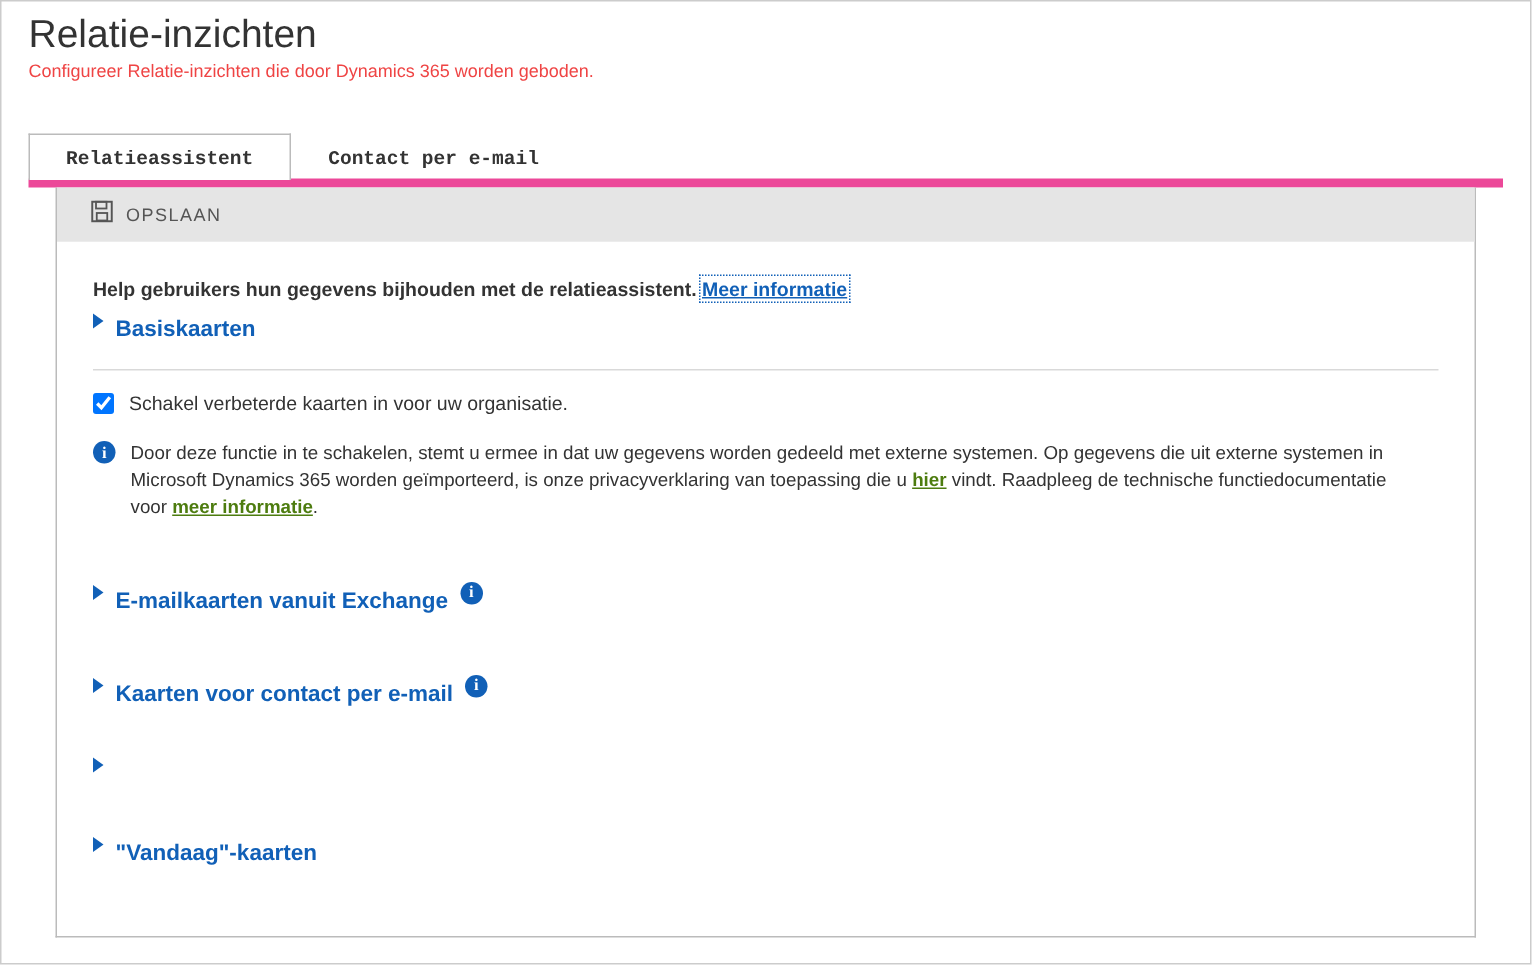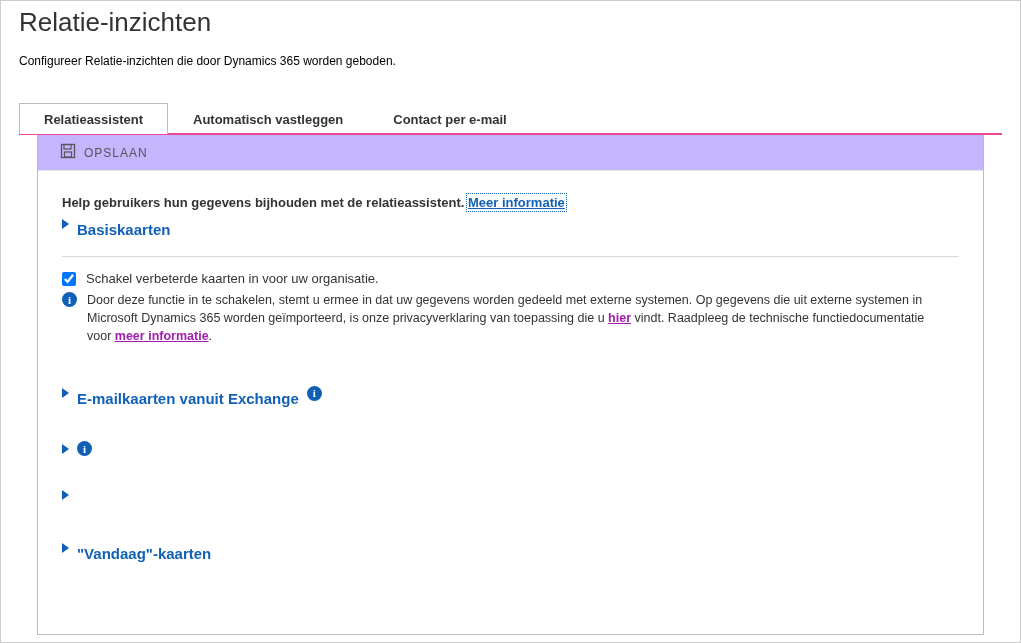--- a/index.html
+++ b/index.html
@@ -13,33 +13,34 @@
     border: 1px solid #ccc;
     overflow: hidden;
   }
   .page-header {
     padding: 6px 18px 12px 18px;
   }
   .page-title {
     font-size: 26px;
     font-weight: 300;
     color: #333;
-    margin-bottom: 16px;
+    margin-bottom: 2px;
   }
   .page-subtitle {
     font-size: 12px;
-    color: #000000;
+    color: #ef4444;
   }
   .tabs-wrap {
     padding: 0 18px;
     margin-top: 22px;
   }
   .tabs {
     display: flex;
-    border-bottom: 2px solid #ec4899;
+    border-bottom: 6px solid #ec4899;
+    font-family: Liberation Mono, monospace;
   }
   .tab {
     padding: 8px 24px 7px 24px;
     font-size: 13px;
     font-weight: 600;
     color: #333;
     border: 1px solid transparent;
     border-bottom: none;
     cursor: pointer;
     position: relative;
@@ -56,21 +57,21 @@
     margin: 0 18px 14px 18px;
     height: 500px;
     position: relative;
   }
   .toolbar {
     height: 36px;
     display: flex;
     align-items: center;
     padding: 0 16px;
     border-bottom: 1px solid #e5e5e5;
-    background: #c4b5fd;
+    background: #e5e5e5;
   }
   .save-btn {
     display: flex;
     align-items: center;
     gap: 8px;
     background: none;
     border: none;
     cursor: pointer;
     padding: 4px 6px;
     font-size: 12px;
@@ -130,21 +131,21 @@
   }
   .divider {
     border: none;
     border-top: 1px solid #d9d9d9;
     margin: 0 0 14px 0;
   }
   .checkbox-row {
     display: flex;
     align-items: center;
     gap: 10px;
-    margin-bottom: 5px;
+    margin-bottom: 17px;
   }
   .checkbox-row input[type=checkbox] {
     width: 14px; height: 14px;
   }
   .checkbox-label {
     font-size: 13px;
     color: #333;
   }
   .info-block {
     display: flex;
@@ -152,21 +153,21 @@
     margin-bottom: 34px;
     padding-right: 10px;
   }
   .info-block .info-icon { flex-shrink: 0; margin-top: 1px; }
   .info-text {
     font-size: 12.5px;
     color: #333;
     line-height: 1.45;
   }
   .inline-link {
-    color: #a21caf;
+    color: #4d7c0f;
     font-weight: 600;
   }
   .section-gap { margin-bottom: 34px; }
   
   .scroll-area::-webkit-scrollbar { width: 16px; }
   .scroll-area::-webkit-scrollbar-track { background: #f1f1f1; }
   .scroll-area::-webkit-scrollbar-thumb { background: #c8c8c8; }
   .scroll-area::-webkit-scrollbar-button {
     background: #f1f1f1;
     height: 16px;
@@ -176,21 +177,20 @@
 <body>
 
 <div class="page-header">
   <h1 class="page-title">Relatie-inzichten</h1>
   <div class="page-subtitle">Configureer Relatie-inzichten die door Dynamics 365 worden geboden.</div>
 </div>
 
 <div class="tabs-wrap">
   <div class="tabs">
     <div class="tab active">Relatieassistent</div>
-    <div class="tab">Automatisch vastleggen</div>
     <div class="tab">Contact per e-mail</div>
   </div>
 
   <div class="content-shell">
 
     <div class="toolbar">
       <button class="save-btn">
         <span>
           <svg class="save-icon-svg" viewBox="0 0 16 16">
             <rect x="1.5" y="1.5" width="13" height="13" fill="none" stroke="#555" stroke-width="1.3"></rect>
@@ -229,20 +229,21 @@
 
       <div class="expander section-gap">
         <span class="chevron"></span>
         <span class="label">E-mailkaarten vanuit Exchange</span>
         <span class="info-icon">i</span>
       </div>
 
 
       <div class="expander section-gap">
         <span class="chevron"></span>
+        <span class="label">Kaarten voor contact per e-mail</span>
         <span class="info-icon">i</span>
       </div>
 
       <div class="expander section-gap">
         <span class="chevron"></span>
       </div>
 
       <div class="expander">
         <span class="chevron"></span>
         <span class="label">"Vandaag"-kaarten</span>

